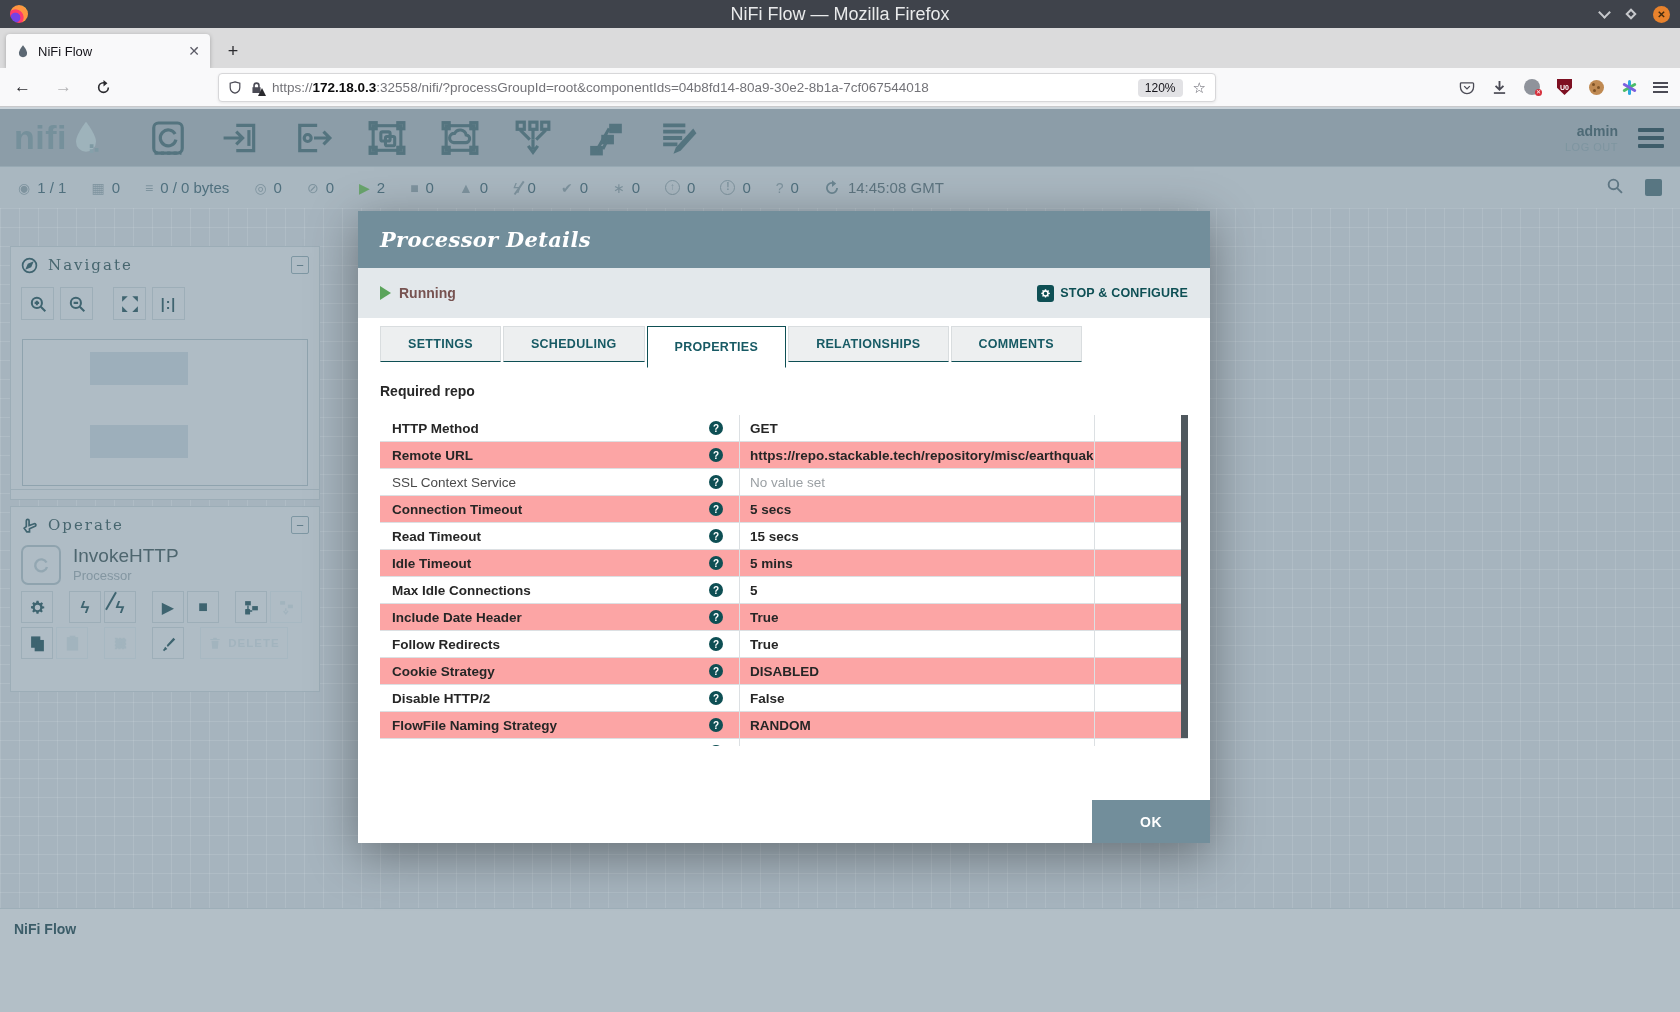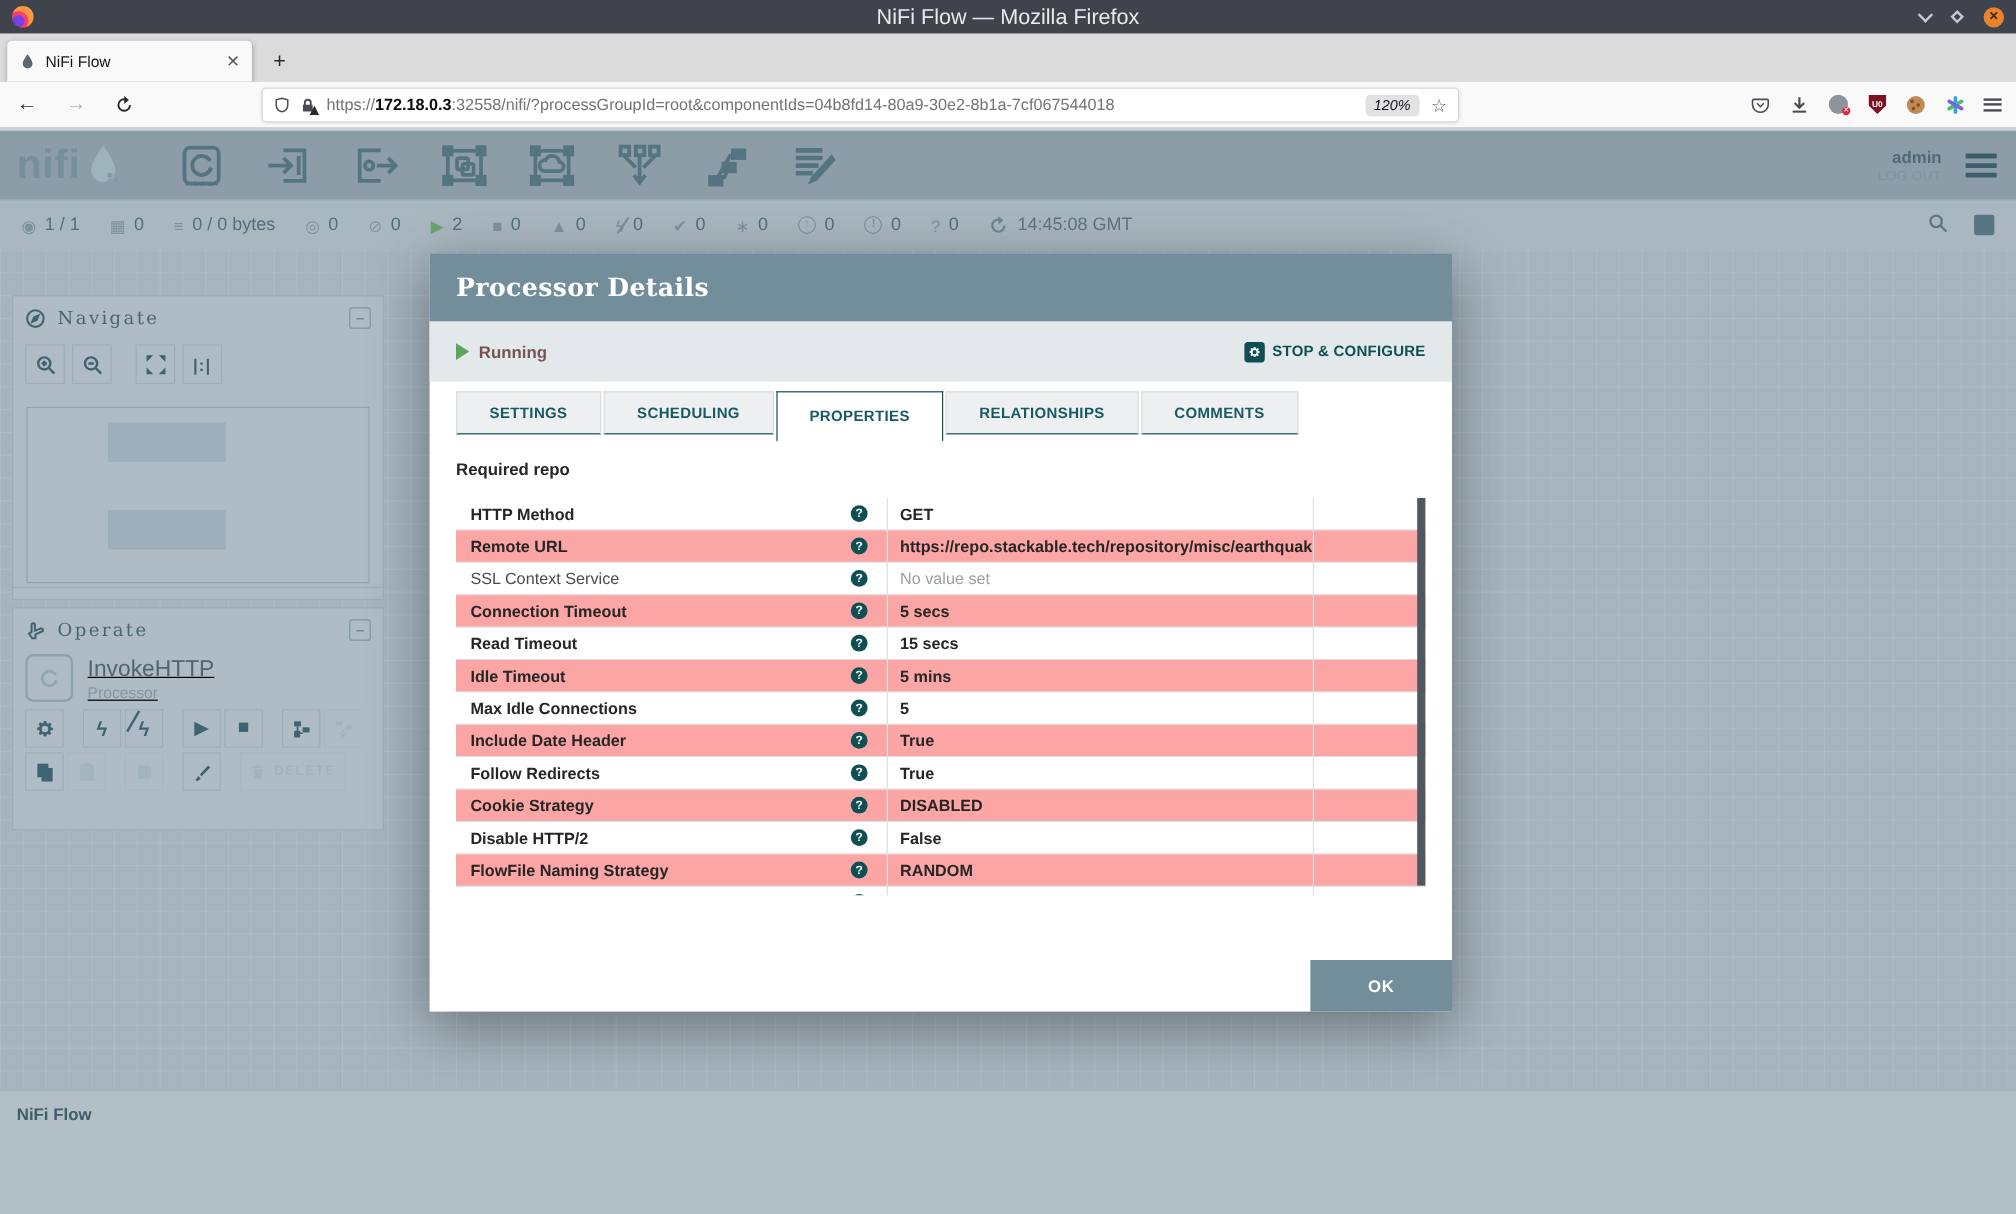--- a/index.html
+++ b/index.html
@@ -30,21 +30,21 @@
   .droplet{fill:#5C6873;}
 
   .urlbar{position:absolute;top:68px;left:0;right:0;height:39px;background:#F9F9FA;border-bottom:1px solid #C9C9CB;}
   .urlbar-left{position:absolute;left:14px;top:0;height:38px;display:flex;align-items:center;gap:24px;}
   .nav-arrow{font-size:17px;color:#2A2A2E;}
   .nav-arrow.disabled{color:#B4B4B6;}
   .url-field{position:absolute;left:218px;right:464px;top:5px;height:29px;background:#FFFFFF;
     border:1px solid #D7D7D9;border-radius:4px;display:flex;align-items:center;padding:0 9px;box-shadow:0 1px 3px rgba(0,0,0,.08);}
   .url-text{font-size:13.5px;color:#737378;margin-left:9px;white-space:nowrap;overflow:hidden;}
   .url-text b{color:#0C0C0D;font-weight:bold;}
-  .zoom-badge{margin-left:auto;background:#E2E2E5;border-radius:4px;padding:2px 7px;font-size:12px;color:#15141A;font-style:italic;}
+  .zoom-badge{margin-left:auto;background:#E2E2E5;border-radius:4px;padding:2px 7px;font-size:12px;color:#15141A;}
   .star{margin-left:10px;color:#5B5B66;font-size:15px;}
   .urlbar-right{position:absolute;right:12px;top:0;height:38px;display:flex;align-items:center;gap:17px;}
   .ficon{color:#4B4B55;display:flex;align-items:center;justify-content:center;}
   .ublock{width:15px;height:16px;background:#7E1022;clip-path:polygon(0 0,100% 0,100% 55%,50% 100%,0 55%);
     color:#fff;font-size:7px;font-weight:bold;display:flex;align-items:center;justify-content:center;}
   .cookie{width:15px;height:15px;border-radius:50%;background:#C08A52;position:relative;}
   .cookie i{position:absolute;width:3px;height:3px;border-radius:50%;background:#7E5327;}
   .sparkle{width:15px;height:15px;position:relative;}
   .sparkle span{position:absolute;left:6.5px;top:0;width:3px;height:15px;border-radius:2px;}
   .hamburger span{display:block;width:15px;height:2px;background:#4B4B55;margin:2.5px 0;}
@@ -97,21 +97,21 @@
   .panel-icon{color:#3F6470;display:flex;}
 
   .nav-tools{display:flex;gap:6px;padding:4px 10px;}
   .nav-tool{width:33px;height:33px;border:1px solid #9DAEB8;color:#3F6470;display:flex;align-items:center;justify-content:center;}
   .nav-tool.gapped{margin-left:14px;}
   .one-one{font-size:14px;font-weight:bold;letter-spacing:1px;}
   .minimap{position:absolute;left:11px;right:11px;top:92px;height:147px;border:1px solid #8FA3AE;}
   .mini-rect{position:absolute;left:67px;width:98px;height:33px;background:#9DAFBB;}
   .panel-foot{position:absolute;left:0;right:0;bottom:0;height:10px;border-top:1px solid #9CADB7;}
 
-  .operate-card{display:flex;align-items:flex-end;gap:12px;padding:2px 10px;text-decoration:underline;}
+  .operate-card{display:flex;align-items:flex-start;gap:12px;padding:2px 10px;}
   .proc-stamp{width:40px;height:40px;border:2px solid #8FA3AE;border-radius:7px;color:#93A7B2;
     display:flex;align-items:center;justify-content:center;}
   .op-name{font-size:19px;color:#4E666F;}
   .op-type{font-size:13px;color:#8396A1;margin-top:1px;}
   .op-id{padding:6px 10px 2px;font-size:13.5px;color:#6F8490;letter-spacing:.2px;}
   .op-row{display:flex;padding:4px 10px 0;}
   .op-btn{width:32px;height:32px;border:1px solid #9DAEB8;color:#3E6470;display:flex;align-items:center;
     justify-content:center;font-size:15px;margin-right:3px;}
   .op-btn svg{fill:currentColor;}
   .op-btn.gapped{margin-left:13px;}
@@ -120,21 +120,21 @@
   .bolt{font-size:17px;font-weight:bold;position:relative;line-height:1;}
   .bolt.slash::after{content:"";position:absolute;left:-4px;top:8px;width:20px;height:2px;background:currentColor;transform:rotate(-60deg);}
 
   .footer{position:absolute;left:0;right:0;top:801px;bottom:0;background:#B3BFC7;border-top:1px solid #9DAEB8;padding:11px 14px;}
   .breadcrumb{font-size:14px;font-weight:bold;color:#3C5D69;}
 
   
   .dialog{position:absolute;left:358px;top:211px;width:852px;height:632px;background:#fff;
     box-shadow:0 12px 46px rgba(0,0,0,.38);z-index:10;}
   .dlg-header{height:57px;background:#728E9B;color:#fff;display:flex;align-items:center;padding:0 22px;
-    font-family:"DejaVu Serif","Liberation Serif",serif;font-size:21px;font-weight:bold;letter-spacing:.3px;}
+    font-family:"DejaVu Serif","Liberation Serif",serif;font-size:21px;font-weight:bold;letter-spacing:.3px;font-style:italic;}
   .dlg-status{height:50px;background:#E3E8EB;display:flex;align-items:center;padding:0 22px;}
   .run-triangle{width:0;height:0;border-left:11px solid #5BA45B;border-top:7px solid transparent;
     border-bottom:7px solid transparent;margin-right:8px;}
   .run-label{font-size:14px;font-weight:bold;color:#775351;}
   .stopcfg{margin-left:auto;display:flex;align-items:center;gap:6px;color:#0E4F54;font-weight:bold;
     font-size:12.5px;letter-spacing:.2px;}
   .stopcfg-icon{width:17px;height:17px;background:#0E4F54;border-radius:3px;display:flex;align-items:center;justify-content:center;}
 
   .dlg-tabs{position:absolute;left:22px;top:115px;display:flex;}
   .dlg-tab{height:36px;padding:0 27px;display:flex;align-items:center;justify-content:center;background:#EDEFF0;

